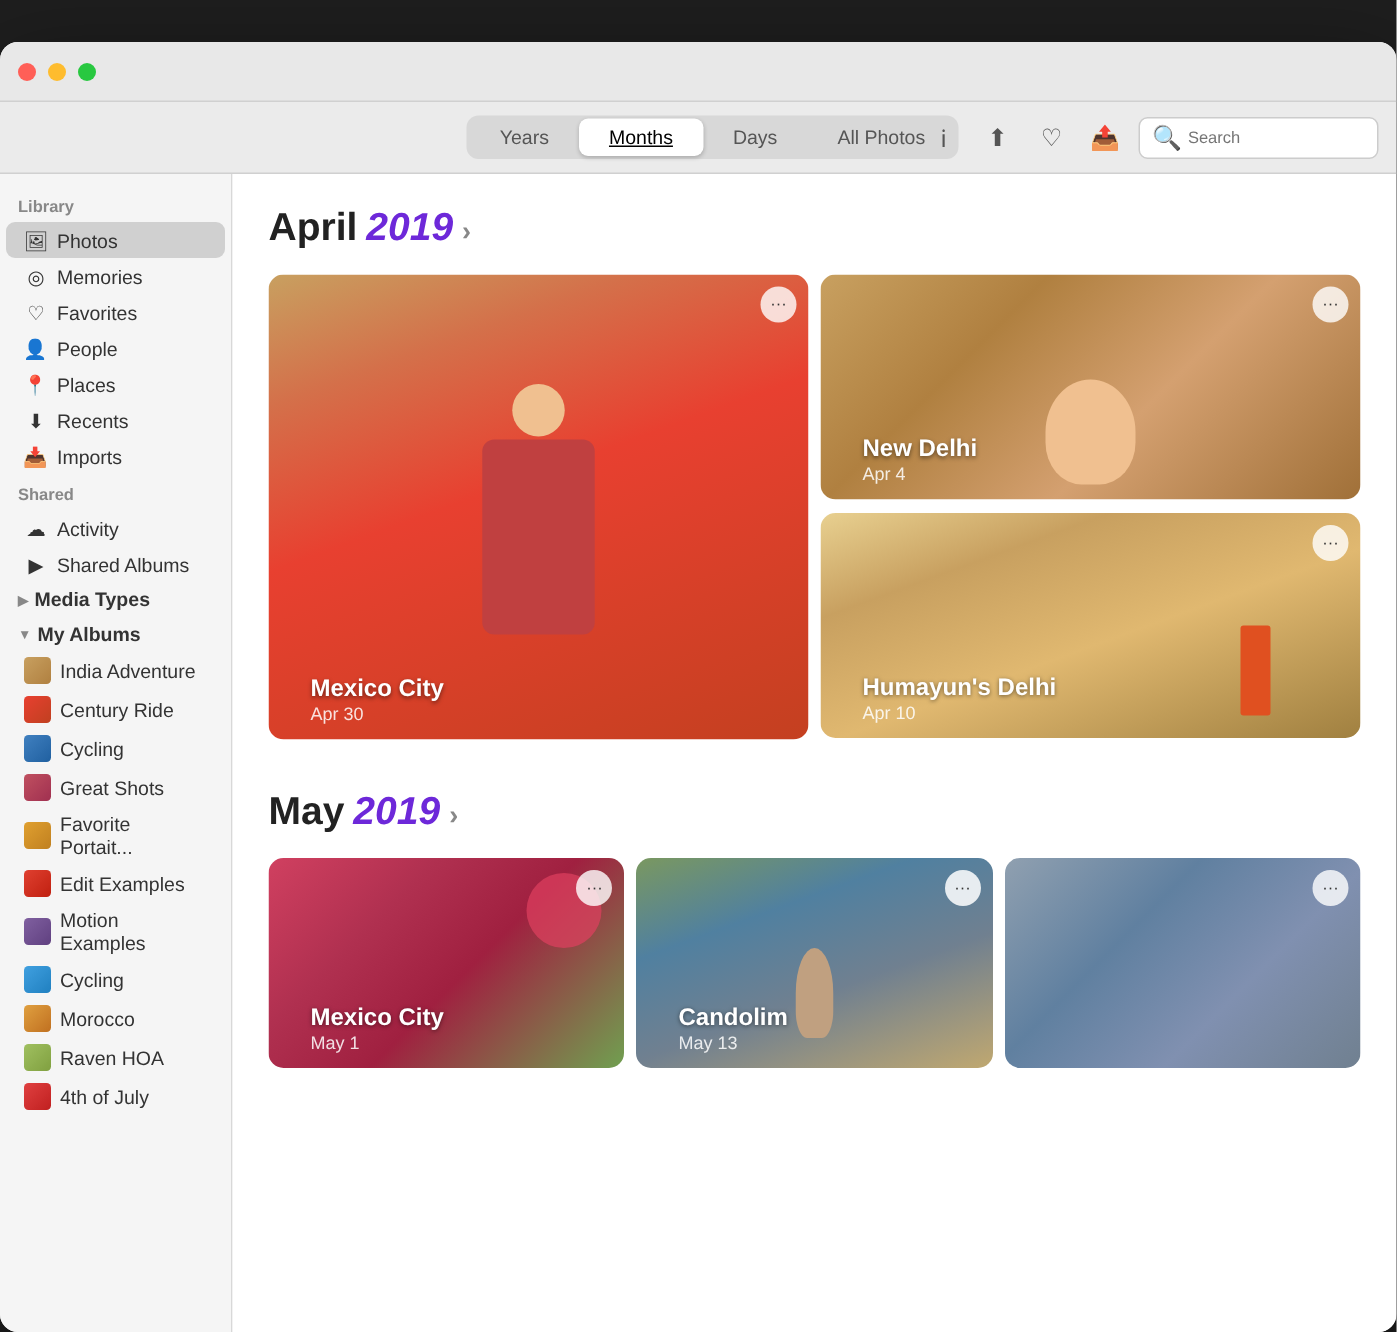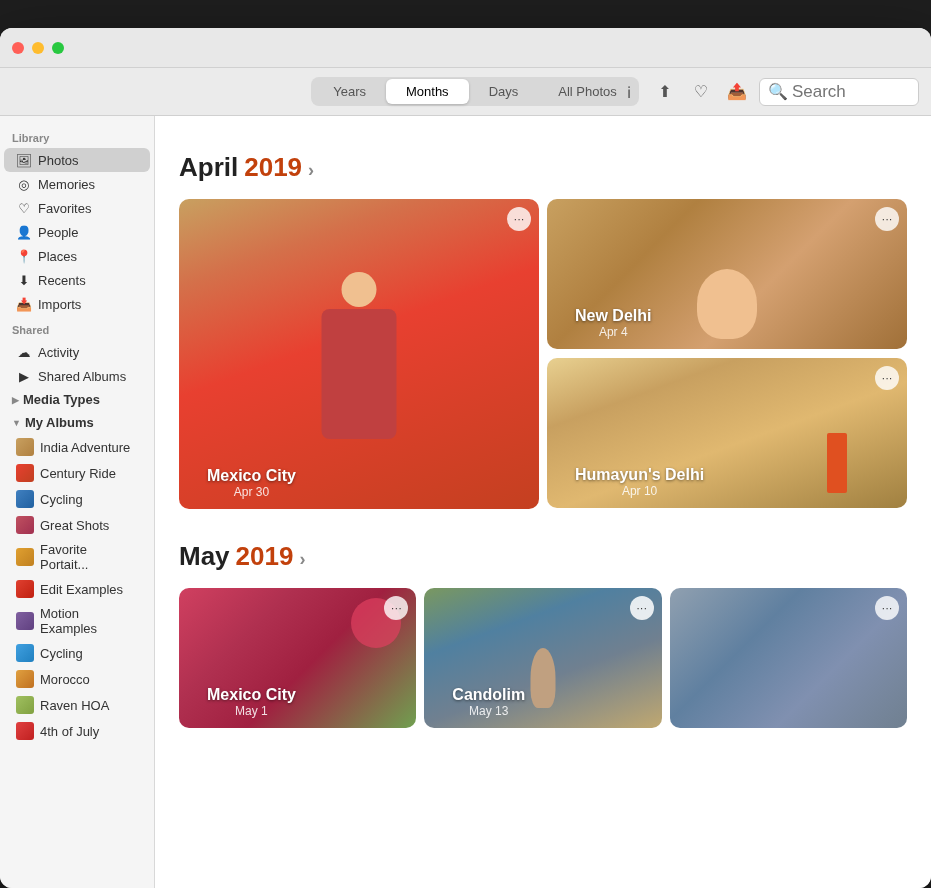--- a/index.html
+++ b/index.html
@@ -70,20 +70,21 @@
       font-size: 13px;
       color: #555;
       cursor: pointer;
       user-select: none;
     }
     .tab.active {
       background: #fff;
       color: #000;
       font-weight: 500;
       box-shadow: 0 1px 3px rgba(0,0,0,0.2);
+      text-decoration: underline;
     }
     .toolbar-actions {
       position: absolute;
       right: 12px;
       display: flex;
       align-items: center;
       gap: 8px;
     }
     .toolbar-icon-btn {
       width: 28px;
@@ -102,21 +103,21 @@
       background: #fff;
       border-radius: 6px;
       padding: 3px 8px;
       gap: 4px;
       border: 1px solid #ccc;
       width: 160px;
     }
     .search-box input {
       border: none;
       outline: none;
-      font-size: 17px;
+      font-size: 11px;
       background: transparent;
       color: #555;
       width: 120px;
     }
     .content-area {
       display: flex;
       flex: 1;
       overflow: hidden;
     }
     .sidebar {
@@ -173,33 +174,33 @@
       font-weight: 600;
       color: #333;
       cursor: pointer;
       gap: 4px;
     }
     .triangle { font-size: 9px; color: #888; }
     .main-content {
       flex: 1;
       background: #fff;
       overflow-y: auto;
-      padding: 36px 24px;
+      padding: 20px 24px;
     }
     .month-section { margin-bottom: 32px; }
     .month-header {
       font-size: 26px;
       font-weight: 700;
       color: #222;
       margin-bottom: 16px;
       display: flex;
       align-items: baseline;
       gap: 6px;
     }
-    .month-header .year { color: #c2410c; }
+    .month-header .year { color: #6d28d9; font-style: italic; }
     .month-header .arrow { font-size: 18px; color: #888; }
     .photo-grid {
       display: grid;
       grid-template-columns: 1fr 1fr;
       gap: 8px;
     }
     .photo-large {
       grid-row: span 2;
       border-radius: 10px;
       overflow: hidden;
@@ -231,21 +232,20 @@
       color: white;
     }
     .photo-label .place-name {
       font-size: 16px;
       font-weight: 700;
       text-shadow: 0 1px 3px rgba(0,0,0,0.5);
     }
     .photo-label .date {
       font-size: 12px;
       color: rgba(255,255,255,0.85);
-      text-align: center;
     }
     .photo-more-btn {
       position: absolute;
       top: 8px;
       right: 8px;
       width: 24px;
       height: 24px;
       border-radius: 50%;
       background: rgba(255,255,255,0.8);
       display: flex;

